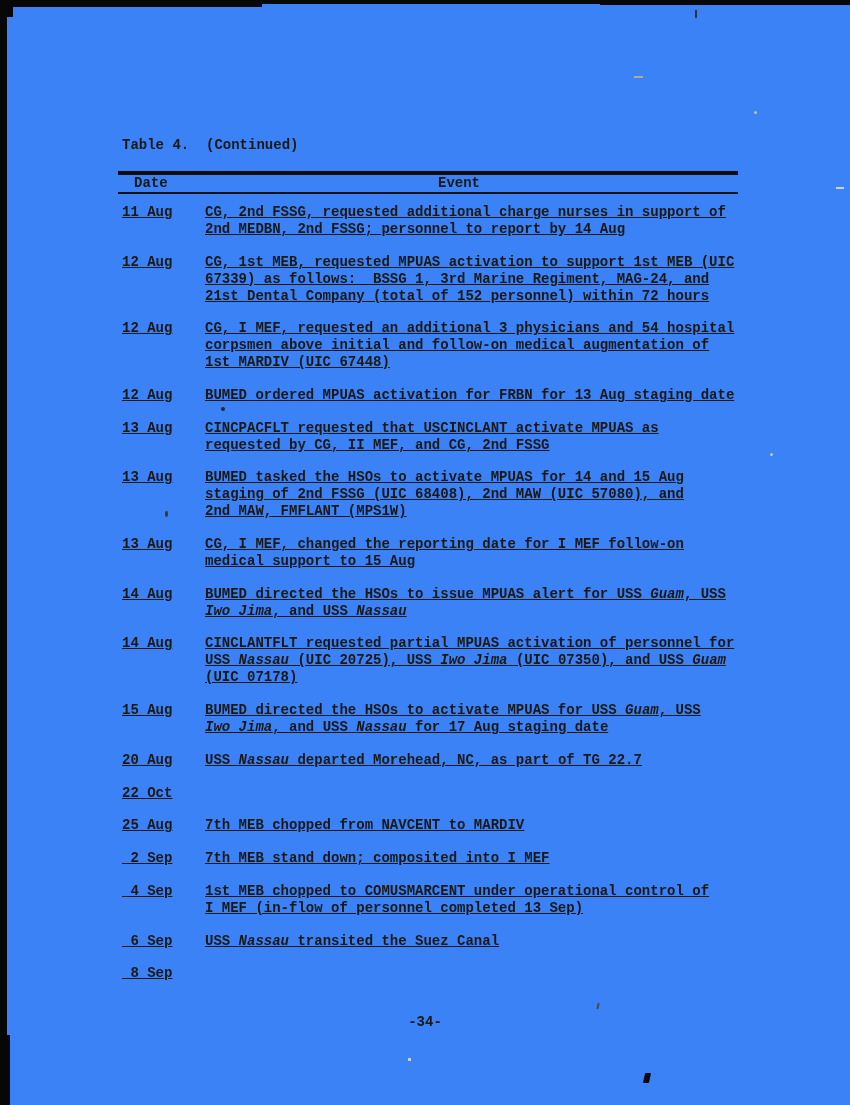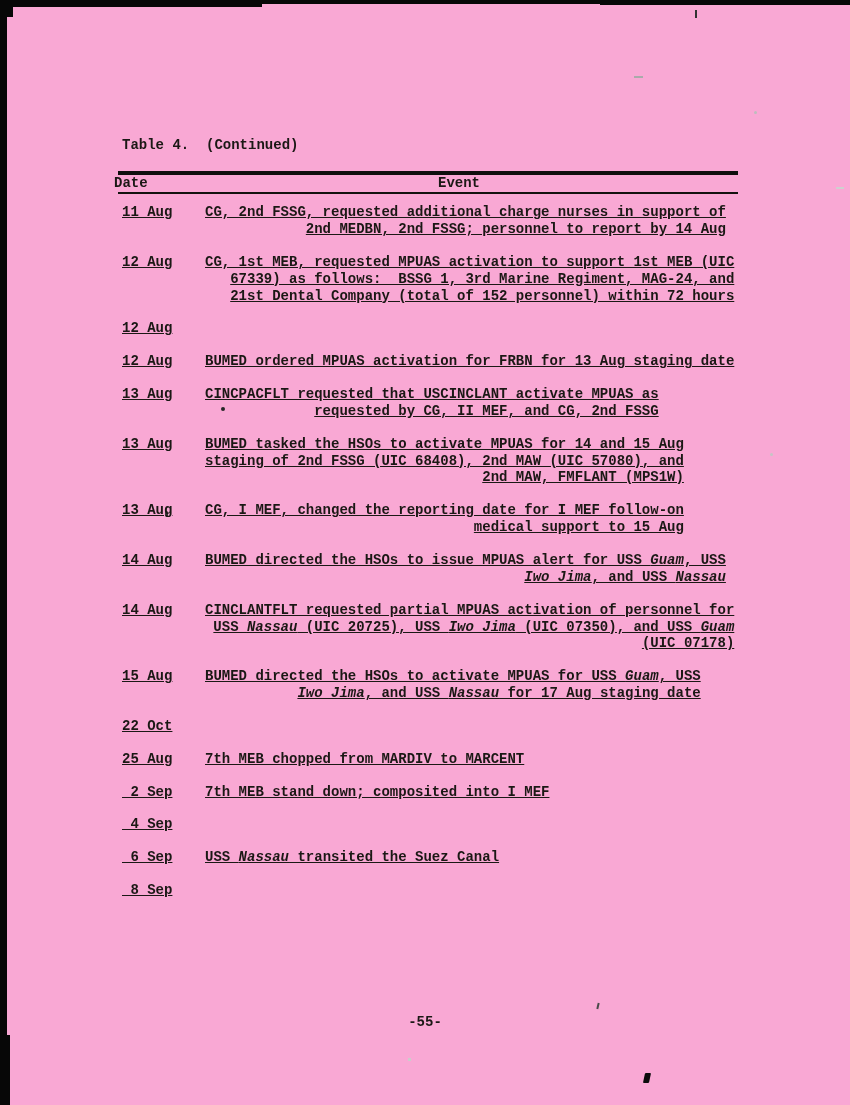--- a/index.html
+++ b/index.html
@@ -1,20 +1,20 @@
 <!DOCTYPE html>
 <html><head>
 <meta charset="utf-8">
 <style>
   html, body { margin: 0; padding: 0; background: #e8e8e8; }
   .page {
     position: relative;
     width: 850px;
     height: 1105px;
-    background: #f9a8d4;
+    background: #3b82f6;
     overflow: hidden;
     font-family: "Liberation Mono", "DejaVu Sans Mono", monospace;
     font-weight: 700;
     color: #1b1815;
   }
   
   .edge { position: absolute; background: #070707; }
   .edge-top        { left: 0; top: 0; width: 100%; height: 4px; }
   .edge-top-thick  { left: 0; top: 0; width: 262px; height: 7px; }
   .edge-top-right  { left: 600px; top: 0; width: 250px; height: 5px; }
@@ -29,29 +29,29 @@
   }
   .rule-top {
     position: absolute; left: 118px; top: 171px;
     width: 620px; height: 4px; background: #100f0e;
   }
   .rule-under {
     position: absolute; left: 118px; top: 192px;
     width: 620px; height: 2px; background: #14120f;
   }
   .col-hdr { position: absolute; top: 175px; font-size: 14px; line-height: 17px; }
-  .col-hdr-date  { left: 114px; }
+  .col-hdr-date  { left: 134px; }
   .col-hdr-event { left: 438px; }
   .table-body {
     position: absolute; left: 122px; top: 204px; width: 640px;
     font-size: 14px; line-height: 16.9px; text-decoration: underline;
   }
   .row { display: flex; margin-bottom: 15.9px; }
   .row .date  { width: 83px; flex: 0 0 83px; white-space: pre; }
-  .row .event { white-space: pre; text-align: right; }
+  .row .event { white-space: pre; }
   .row .event i { font-style: italic; }
   .page-number {
     position: absolute; left: 0; top: 1014px; width: 850px;
     text-align: center; font-size: 14px; line-height: 17px;
   }
 </style>
 </head>
 <body>
 
 <div class="page">
@@ -85,20 +85,21 @@
       <div class="row">
         <div class="date">11 Aug</div>
         <div class="event">CG, 2nd FSSG, requested additional charge nurses in support of<br>2nd MEDBN, 2nd FSSG; personnel to report by 14 Aug</div>
       </div>
       <div class="row">
         <div class="date">12 Aug</div>
         <div class="event">CG, 1st MEB, requested MPUAS activation to support 1st MEB (UIC<br>67339) as follows:  BSSG 1, 3rd Marine Regiment, MAG-24, and<br>21st Dental Company (total of 152 personnel) within 72 hours</div>
       </div>
       <div class="row">
         <div class="date">12 Aug</div>
+        <div class="event">CG, I MEF, requested an additional 3 physicians and 54 hospital<br>corpsmen above initial and follow-on medical augmentation of<br>1st MARDIV (UIC 67448)</div>
       </div>
       <div class="row">
         <div class="date">12 Aug</div>
         <div class="event">BUMED ordered MPUAS activation for FRBN for 13 Aug staging date</div>
       </div>
       <div class="row">
         <div class="date">13 Aug</div>
         <div class="event">CINCPACFLT requested that USCINCLANT activate MPUAS as<br>requested by CG, II MEF, and CG, 2nd FSSG</div>
       </div>
       <div class="row">
@@ -115,36 +116,41 @@
       </div>
       <div class="row">
         <div class="date">14 Aug</div>
         <div class="event">CINCLANTFLT requested partial MPUAS activation of personnel for<br>USS <i>Nassau</i> (UIC 20725), USS <i>Iwo Jima</i> (UIC 07350), and USS <i>Guam</i><br>(UIC 07178)</div>
       </div>
       <div class="row">
         <div class="date">15 Aug</div>
         <div class="event">BUMED directed the HSOs to activate MPUAS for USS <i>Guam</i>, USS<br><i>Iwo Jima</i>, and USS <i>Nassau</i> for 17 Aug staging date</div>
       </div>
       <div class="row">
+        <div class="date">20 Aug</div>
+        <div class="event">USS <i>Nassau</i> departed Morehead, NC, as part of TG 22.7</div>
+      </div>
+      <div class="row">
         <div class="date">22 Oct</div>
       </div>
       <div class="row">
         <div class="date">25 Aug</div>
-        <div class="event">7th MEB chopped from MARDIV to MARCENT</div>
+        <div class="event">7th MEB chopped from NAVCENT to MARDIV</div>
       </div>
       <div class="row">
         <div class="date"> 2 Sep</div>
         <div class="event">7th MEB stand down; composited into I MEF</div>
       </div>
       <div class="row">
         <div class="date"> 4 Sep</div>
+        <div class="event">1st MEB chopped to COMUSMARCENT under operational control of<br>I MEF (in-flow of personnel completed 13 Sep)</div>
       </div>
       <div class="row">
         <div class="date"> 6 Sep</div>
         <div class="event">USS <i>Nassau</i> transited the Suez Canal</div>
       </div>
       <div class="row">
         <div class="date"> 8 Sep</div>
       </div>
     </div>
 
-  <div class="page-number">-55-</div>
+  <div class="page-number">-34-</div>
 </div>
 
 </body></html>

